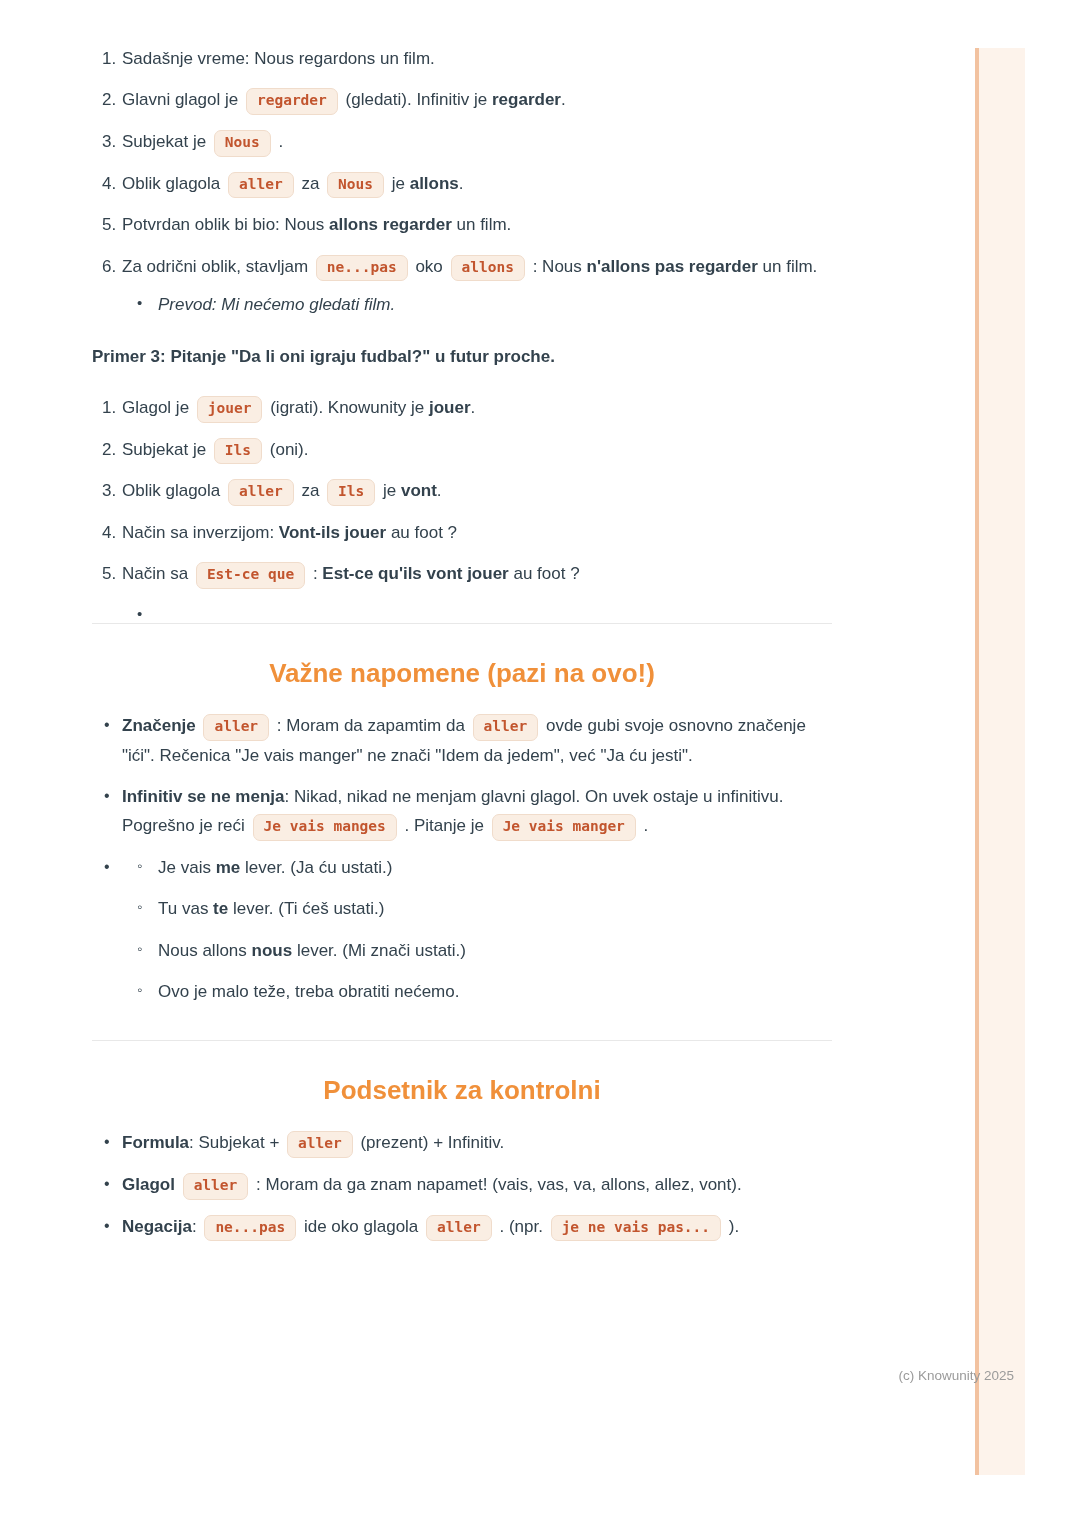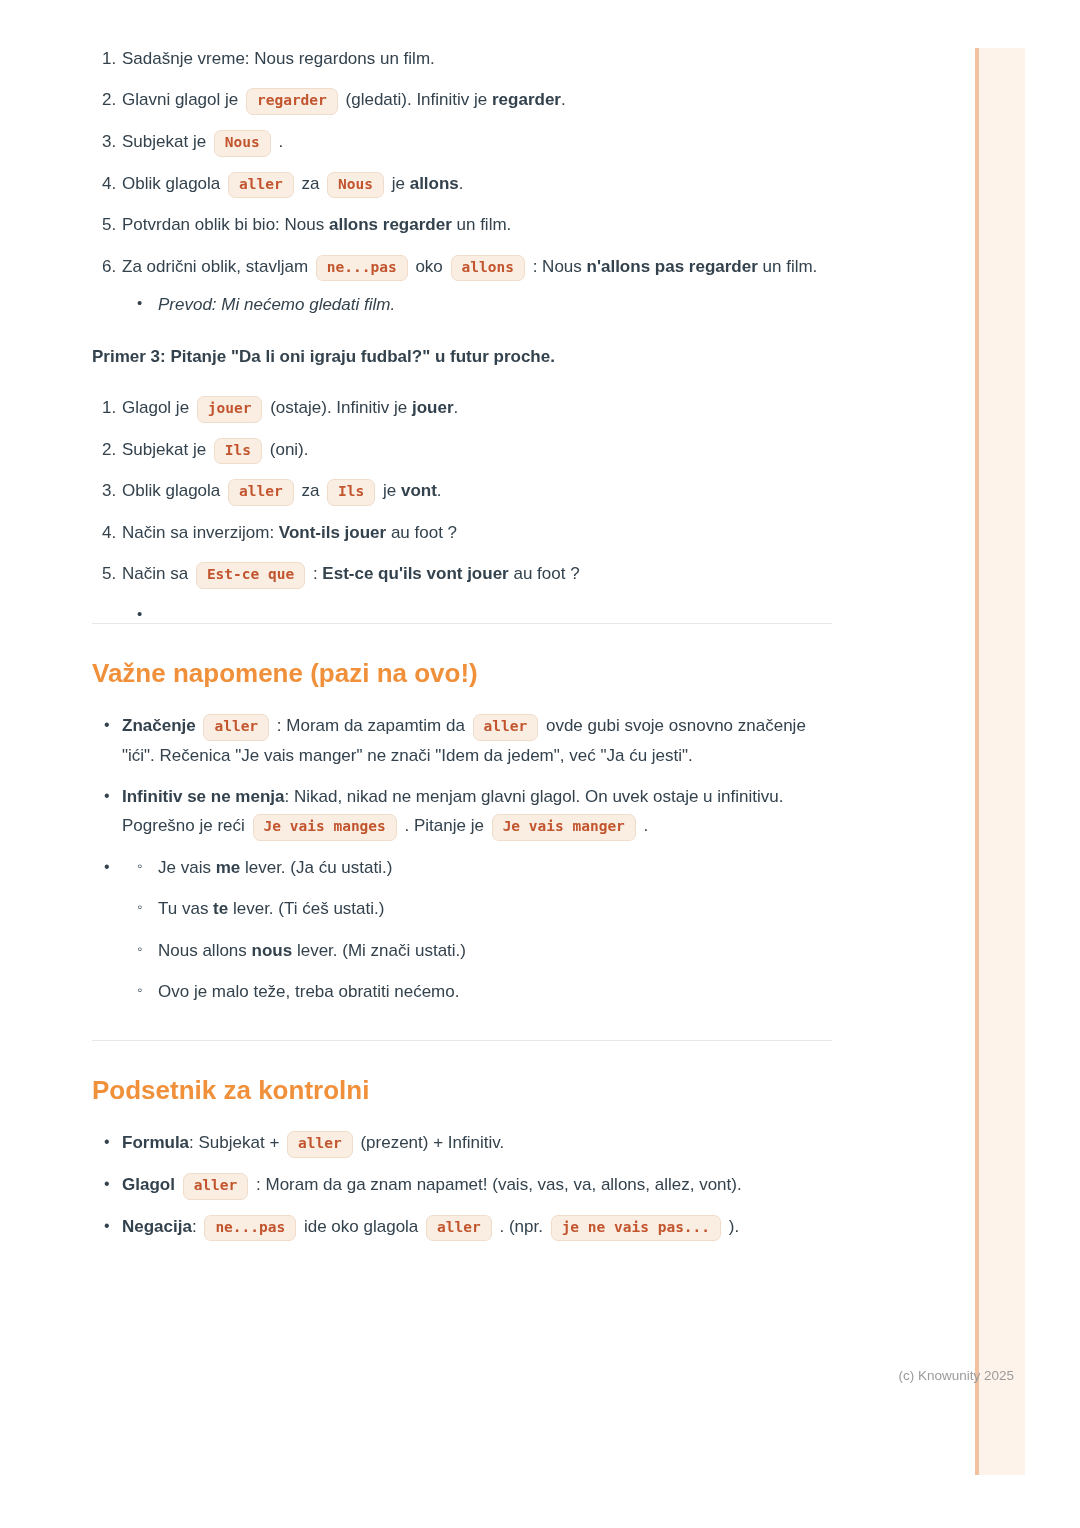--- a/index.html
+++ b/index.html
@@ -50,20 +50,21 @@
   .divider {
     height:1px;
     background:var(--divider, #e8e8e8);
     margin:34px 0;
   }
   .section-heading {
     font-size:26px;
     font-weight:700;
     color:var(--heading-accent, #f0903a);
     margin:0 0 22px;
+    text-align:center;
   }
   .sub-list { list-style:none; margin-top:9px; }
   .sub-list > li {
     position:relative;
     padding-left:36px;
     margin-bottom:12px;
     font-size:17px;
     line-height:1.72;
   }
   .sub-list > li > .marker { left:15px; font-size:15px; }
@@ -93,21 +94,21 @@
         <li><span class="marker">2.</span><span class="li-body"><span>Glavni glagol je </span><span class="chip">regarder</span><span> (gledati). Infinitiv je </span><span class="bold">regarder</span><span>.</span></span></li>
         <li><span class="marker">3.</span><span class="li-body"><span>Subjekat je </span><span class="chip">Nous</span><span> .</span></span></li>
         <li><span class="marker">4.</span><span class="li-body"><span>Oblik glagola </span><span class="chip">aller</span><span> za </span><span class="chip">Nous</span><span> je </span><span class="bold">allons</span><span>.</span></span></li>
         <li><span class="marker">5.</span><span class="li-body"><span>Potvrdan oblik bi bio: Nous </span><span class="bold">allons regarder</span><span> un film.</span></span></li>
         <li><span class="marker">6.</span><span class="li-body"><span>Za odrični oblik, stavljam </span><span class="chip">ne...pas</span><span> oko </span><span class="chip">allons</span><span> : Nous </span><span class="bold">n'allons pas regarder</span><span> un film.</span></span><ul class="sub-list">
             <li class="sub"><span class="marker">•</span><span class="li-body"><span class="italic">Prevod: Mi nećemo gledati film.</span></span></li>
           </ul></li>
       </ol>
       <p class="para"><span class="bold">Primer 3: Pitanje "Da li oni igraju fudbal?" u futur proche.</span></p>
       <ol class="num-list">
-        <li><span class="marker">1.</span><span class="li-body"><span>Glagol je </span><span class="chip">jouer</span><span> (ostaje). Infinitiv je </span><span class="bold">jouer</span><span>.</span></span></li>
+        <li><span class="marker">1.</span><span class="li-body"><span>Glagol je </span><span class="chip">jouer</span><span> (igrati). Knowunity je </span><span class="bold">jouer</span><span>.</span></span></li>
         <li><span class="marker">2.</span><span class="li-body"><span>Subjekat je </span><span class="chip">Ils</span><span> (oni).</span></span></li>
         <li><span class="marker">3.</span><span class="li-body"><span>Oblik glagola </span><span class="chip">aller</span><span> za </span><span class="chip">Ils</span><span> je </span><span class="bold">vont</span><span>.</span></span></li>
         <li><span class="marker">4.</span><span class="li-body"><span>Način sa inverzijom: </span><span class="bold">Vont-ils jouer</span><span> au foot ?</span></span></li>
         <li><span class="marker">5.</span><span class="li-body"><span>Način sa </span><span class="chip">Est-ce que</span><span> : </span><span class="bold">Est-ce qu'ils vont jouer</span><span> au foot ?</span></span><ul class="sub-list">
             <li class="sub"><span class="marker">•</span></li>
           </ul></li>
       </ol>
       <div class="divider"></div>
       <h2 class="section-heading">Važne napomene (pazi na ovo!)</h2>
       <ul class="bullet-list">

